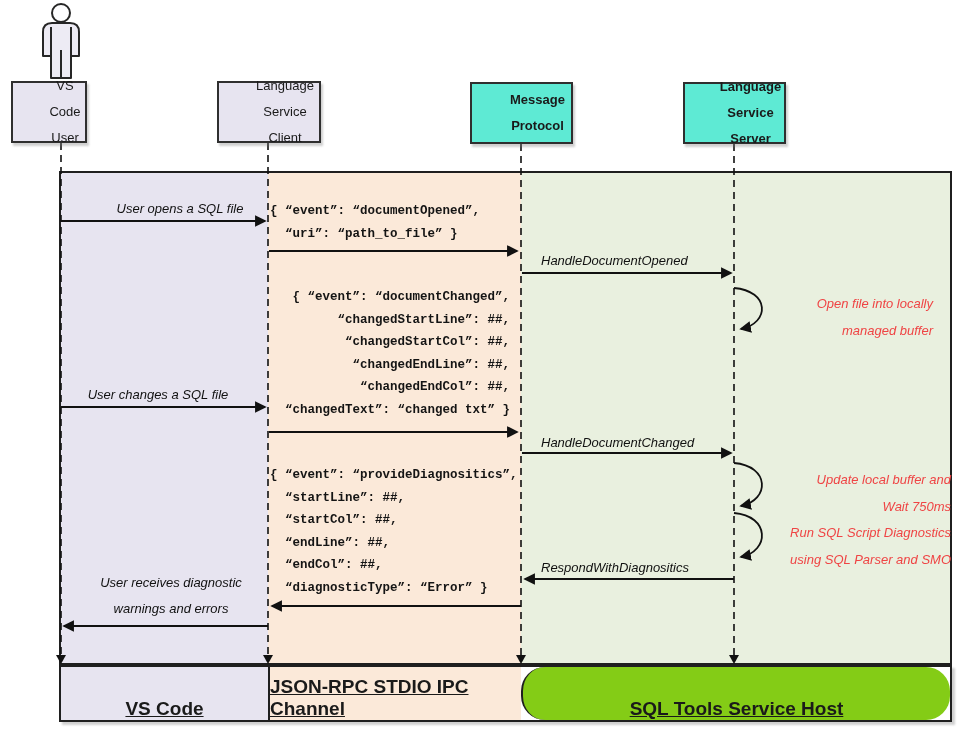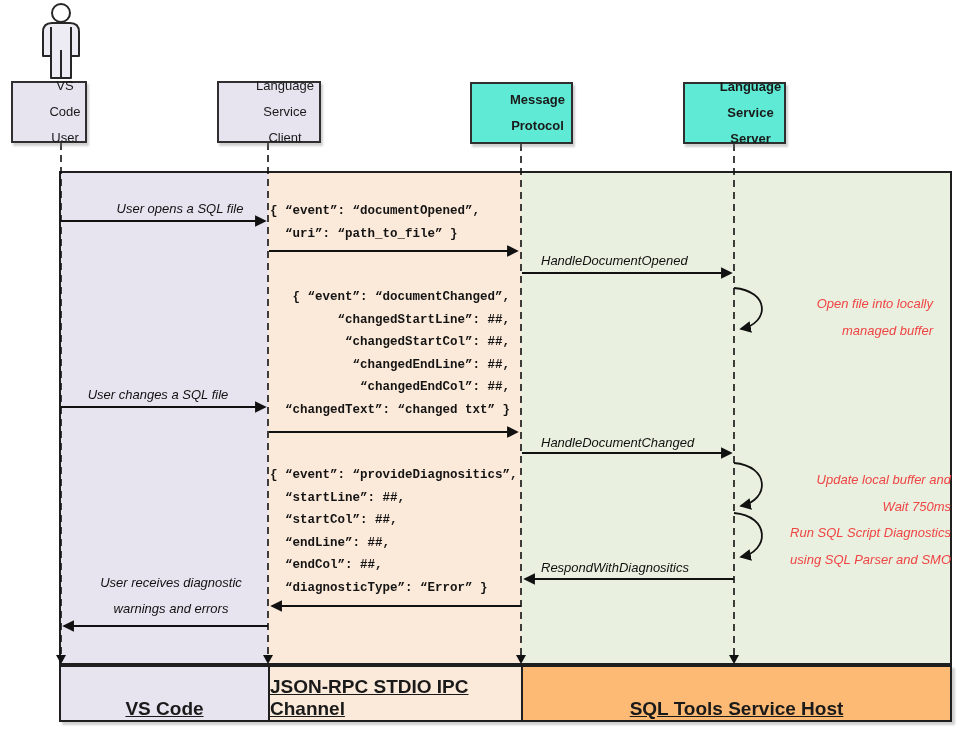--- a/index.html
+++ b/index.html
@@ -27,21 +27,21 @@
   
   .footer{
     position:absolute;left:59px;top:665px;width:893px;height:57px;box-sizing:border-box;
     border:2px solid #1f1f1f;display:flex;z-index:4;
     box-shadow:3px 3px 2px rgba(120,120,120,0.35);
   }
   .fsec{display:flex;align-items:flex-end;justify-content:center;
     font-size:19px;font-weight:bold;box-sizing:border-box;text-decoration:underline;}
   .fsec.lavender{width:207px;background:#e7e4f0;}
   .fsec.peach{width:253px;background:#fbe9d9;border-left:2px solid #1f1f1f;}
-  .fsec.green{flex:1;background:#fdba74;border-left:2px solid #1f1f1f;}
+  .fsec.green{flex:1;background:#84cc16;border-left:2px solid #1f1f1f;border-radius:24px;}
   
   .msg{
     position:absolute;font-style:italic;font-size:13px;z-index:6;height:20px;
     line-height:20px;white-space:pre-line;color:#111;
   }
   .msg.center{text-align:center;padding-left:16px;}
   .msg.two{height:auto;line-height:26px;}
   .note{
     position:absolute;font-style:italic;font-size:13px;z-index:6;
     line-height:27px;white-space:pre-line;text-align:right;color:#ef4444;

